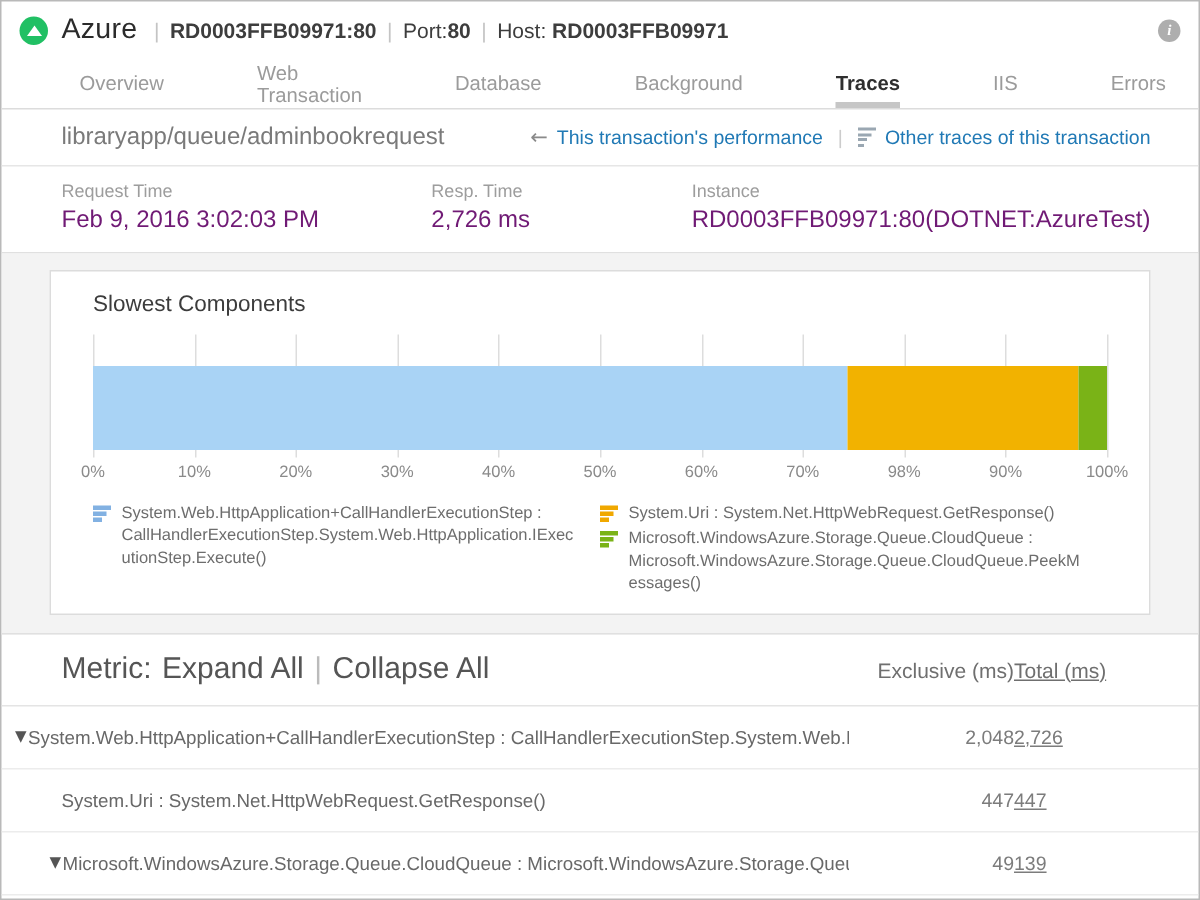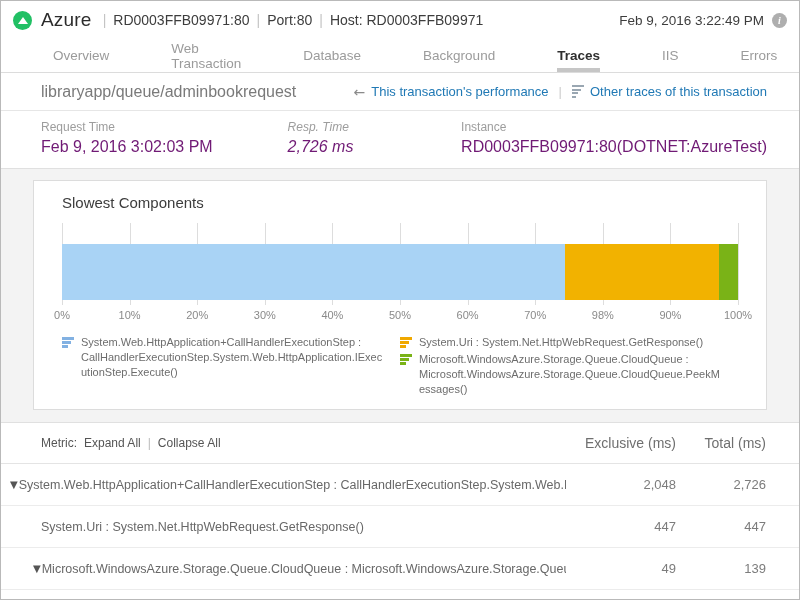--- a/index.html
+++ b/index.html
@@ -11,21 +11,21 @@
   .window { width:800px; height:600px; border:1px solid #b9b9b9; background:#fff; overflow:hidden; }
 
   
   .topbar { height:38px; display:flex; align-items:center; padding:0 12px; }
   .status-dot { width:19px; height:19px; border-radius:50%; background:#21c064; position:relative; flex:0 0 auto; }
   .status-dot .up { position:absolute; left:50%; top:50%; transform:translate(-50%,-42%);
     width:0; height:0; border-left:5px solid transparent; border-right:5px solid transparent; border-bottom:7px solid #fff; }
   .app-name { font-size:19px; color:#2b2b2b; margin:0 4px 0 9px; letter-spacing:.2px; }
   .crumb-sep { color:#c4c4c4; margin:0 7px; font-size:14px; }
   .crumb { font-size:14px; color:#3d3d3d; }
-  .crumb b { font-weight:400; }
+  .crumb b { font-weight:700; }
   .topbar-right { margin-left:auto; display:flex; align-items:center; gap:8px; }
   .top-time { font-size:13.5px; color:#3d3d3d; }
   .info-dot { width:15px; height:15px; border-radius:50%; background:#aeaeae; color:#fff;
     font-size:10px; font-weight:700; display:flex; align-items:center; justify-content:center; font-family:"Liberation Serif", serif; font-style:italic; }
 
   
   .nav { height:34px; display:flex; align-items:center; padding:0 12px; border-bottom:1px solid #dcdcdc; }
   .tabs { display:flex; align-items:center; gap:22px; height:100%; }
   .tab { font-size:13.5px; color:#9b9b9b; cursor:pointer; height:100%; display:flex; align-items:center; border-bottom:4px solid transparent; padding-top:4px;margin-left:40px; }
   .tab.active { color:#2f2f2f; font-weight:700; border-bottom-color:#c6c6c6; }
@@ -42,21 +42,21 @@
   .title-links { margin-left:auto; display:flex; align-items:center; gap:10px; }
   .tlink { display:flex; align-items:center; gap:6px; font-size:13px; color:#2079b5; cursor:pointer; }
   .tlink .arrow { color:#8a8a8a; font-size:14px; font-family:"DejaVu Sans", sans-serif; }
   .link-sep { color:#ccc; font-size:13px; }
   .mini-bars { display:inline-flex; flex-direction:column; gap:1.5px; }
   .mini-bars i { display:block; height:2px; background:#9aa7b2; }
   .mini-bars i:nth-child(1){width:12px;} .mini-bars i:nth-child(2){width:9px;} .mini-bars i:nth-child(3){width:6px;} .mini-bars i:nth-child(4){width:4px;}
 
   
   .summary { display:flex; padding:9px 32px 12px 40px; border-bottom:1px solid #e0e0e0; }
-  .sum-col1 { width:270px; } .sum-col2 { width:190px;font-style:italic; } .sum-col3 { flex:1; }
+  .sum-col1 { width:270px; } .sum-col2 { width:190px; } .sum-col3 { flex:1; }
   .sum-label { font-size:12px; color:#9d9d9d; margin-bottom:4px; }
   .sum-value { font-size:16px; color:#701a75; }
 
   
   .chart-section { background:#f3f3f3; padding:11px 32px 12px; border-bottom:1px solid #e0e0e0; }
   .card { background:#fff; border:1px solid #dcdcdc; padding:13px 28px 10px; }
   .card-title { font-size:15px; color:#3c3c3c; margin-bottom:12px; }
   .chart-area { position:relative; height:82px; }
   .gridline { position:absolute; top:0; bottom:0; width:1px; background:#ddd; }
   .stacked-bar { position:absolute; left:0; right:0; top:21px; height:56px; display:flex; }
@@ -67,25 +67,25 @@
   .legend-col { width:50%; padding-right:14px; }
   .legend-item { display:flex; gap:7px; margin-bottom:2px; }
   .legend-icon { display:inline-flex; flex-direction:column; gap:1.5px; margin-top:2px; flex:0 0 auto; }
   .legend-icon i { display:block; height:2.5px; }
   .legend-icon i:nth-child(1){width:12px;} .legend-icon i:nth-child(2){width:9px;} .legend-icon i:nth-child(3){width:6px;}
   .ic-blue i { background:#82b1e2; } .ic-yellow i { background:#f0a800; } .ic-green i { background:#7ab317; }
   .legend-text { font-size:11px; color:#6d6d6d; line-height:15px; word-break:break-word; }
 
   
   .table-head { display:flex; align-items:center; padding:12px 33px 12px 40px; border-bottom:1px solid #e4e4e4; }
-  .metric-head { flex:1; font-size:12px; color:#555; display:flex; gap:7px; align-items:center; }
+  .metric-head { flex:1; font-size:20px; color:#555; display:flex; gap:7px; align-items:center; }
   .metric-link { color:#555; cursor:pointer; }
   .head-sep { color:#bbb; }
   .col-ex { width:110px; text-align:right; font-size:14px; color:#6f6f6f; }
-  .col-tot { width:90px; text-align:right; font-size:14px; color:#6f6f6f; }
+  .col-tot { width:90px; text-align:left; font-size:14px; color:#6f6f6f;text-decoration:underline; }
   .trow { display:flex; align-items:center; height:42px; padding-right:33px; border-bottom:1px solid #ececec; cursor:pointer; }
   .trow .tname { flex:1; font-size:12.5px; color:#686868; white-space:nowrap; overflow:hidden; }
   .trow .caret { color:#555; font-size:10px; margin-right:1px; font-family:"DejaVu Sans", sans-serif; }
   .trow .num { font-size:13px; color:#7c7c7c; }
   .ind-0 { padding-left:9px; } .ind-1a { padding-left:40px; } .ind-1b { padding-left:32px; } .ind-2 { padding-left:57px; }
 </style>
 </head>
 <body>
 
 <div class="window">
@@ -95,21 +95,20 @@
         <span class="up"></span>
       </span>
     <span class="app-name">Azure</span>
     <span class="crumb-sep">|</span>
     <span class="crumb"><b>RD0003FFB09971:80</b></span>
     <span class="crumb-sep">|</span>
     <span class="crumb"><span>Port:</span><b>80</b></span>
     <span class="crumb-sep">|</span>
     <span class="crumb"><span>Host:</span>&nbsp;<b>RD0003FFB09971</b></span>
     <div class="topbar-right">
-      <span class="top-time">Feb 9, 2016 3:22:49 PM</span>
       <span class="info-dot">i</span>
     </div>
   </div>
 
   <div class="nav">
     <div class="tabs">
       <span class="tab">Overview</span>
       <span class="tab">Web Transaction</span>
       <span class="tab">Database</span>
       <span class="tab">Background</span>

